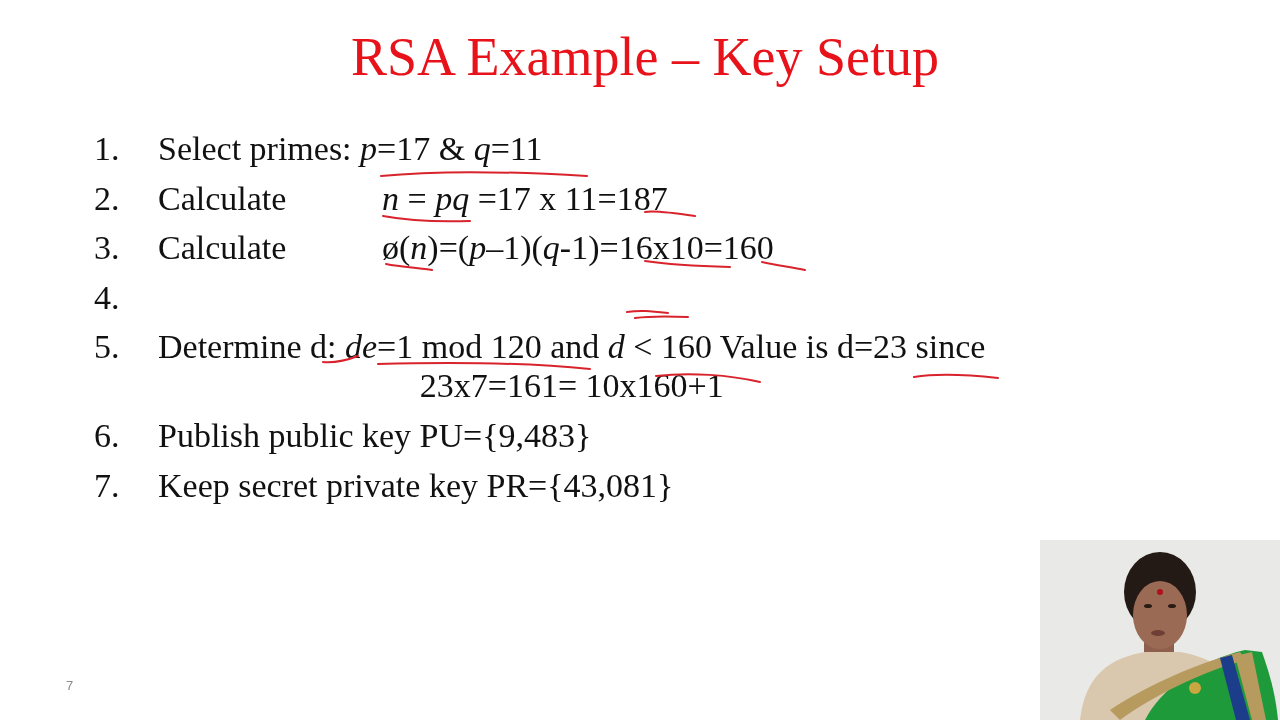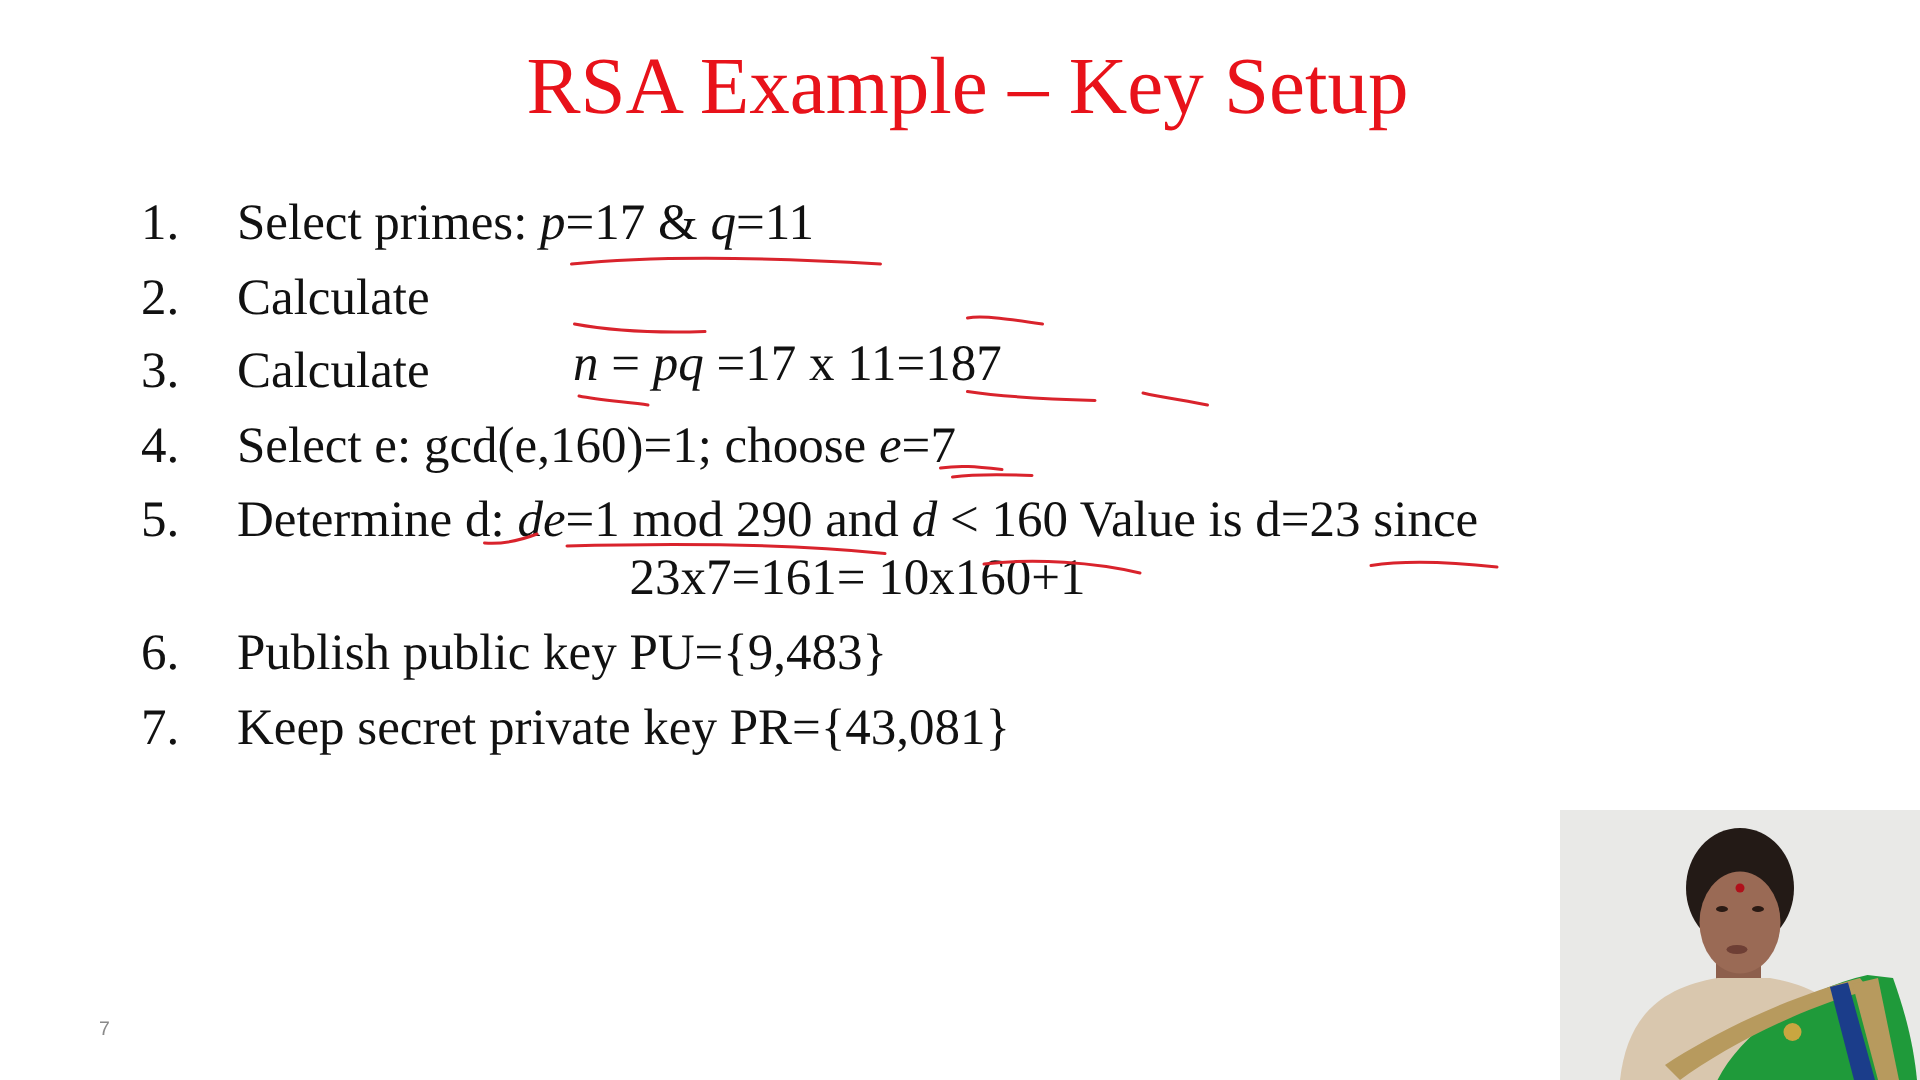--- a/index.html
+++ b/index.html
@@ -62,21 +62,20 @@
       margin-top: -6px;
       text-align: center;
     }
     .math {
       font-style: italic;
     }
     .expr {
       position: absolute;
       left: 288px;
       top: 0;
-      margin-top: 44px;
     }
     .ink {
       position: absolute;
       left: 0;
       top: 0;
       width: 1280px;
       height: 720px;
       pointer-events: none;
     }
     .ink path {
@@ -119,30 +118,30 @@
 
     <div class="item">
       <span class="num">2.</span>
       <span class="body">Calculate</span>
       <span class="expr"><span class="math">n</span><span> = </span><span class="math">pq</span><span> =17 x 11=187</span></span>
     </div>
 
     <div class="item">
       <span class="num">3.</span>
       <span class="body">Calculate</span>
+      <span class="expr"><span>ø(</span><span class="math">n</span><span>)=(</span><span class="math">p</span><span>–1)(</span><span class="math">q</span><span>-1)=16x10=160</span></span>
     </div>
 
     <div class="item">
       <span class="num">4.</span>
-      <span class="body"><span>Select e: gcd(e,160)=1; choose </span><span class="math">e</span><span>=7</span></span>
     </div>
 
     <div class="item two-line">
       <span class="num">5.</span>
-      <span class="body"><span>Determine d: </span><span class="math">de</span><span>=1 mod 290 and </span><span class="math">d</span><span> &lt; 160 Value is d=23 since</span><span class="line2">23x7=161= 10x160+1</span></span>
+      <span class="body"><span>Determine d: </span><span class="math">de</span><span>=1 mod 120 and </span><span class="math">d</span><span> &lt; 160 Value is d=23 since</span><span class="line2">23x7=161= 10x160+1</span></span>
     </div>
 
     <div class="item">
       <span class="num">6.</span>
       <span class="body">Publish public key PU={9,483}</span>
     </div>
 
     <div class="item">
       <span class="num">7.</span>
       <span class="body">Keep secret private key PR={43,081}</span>

